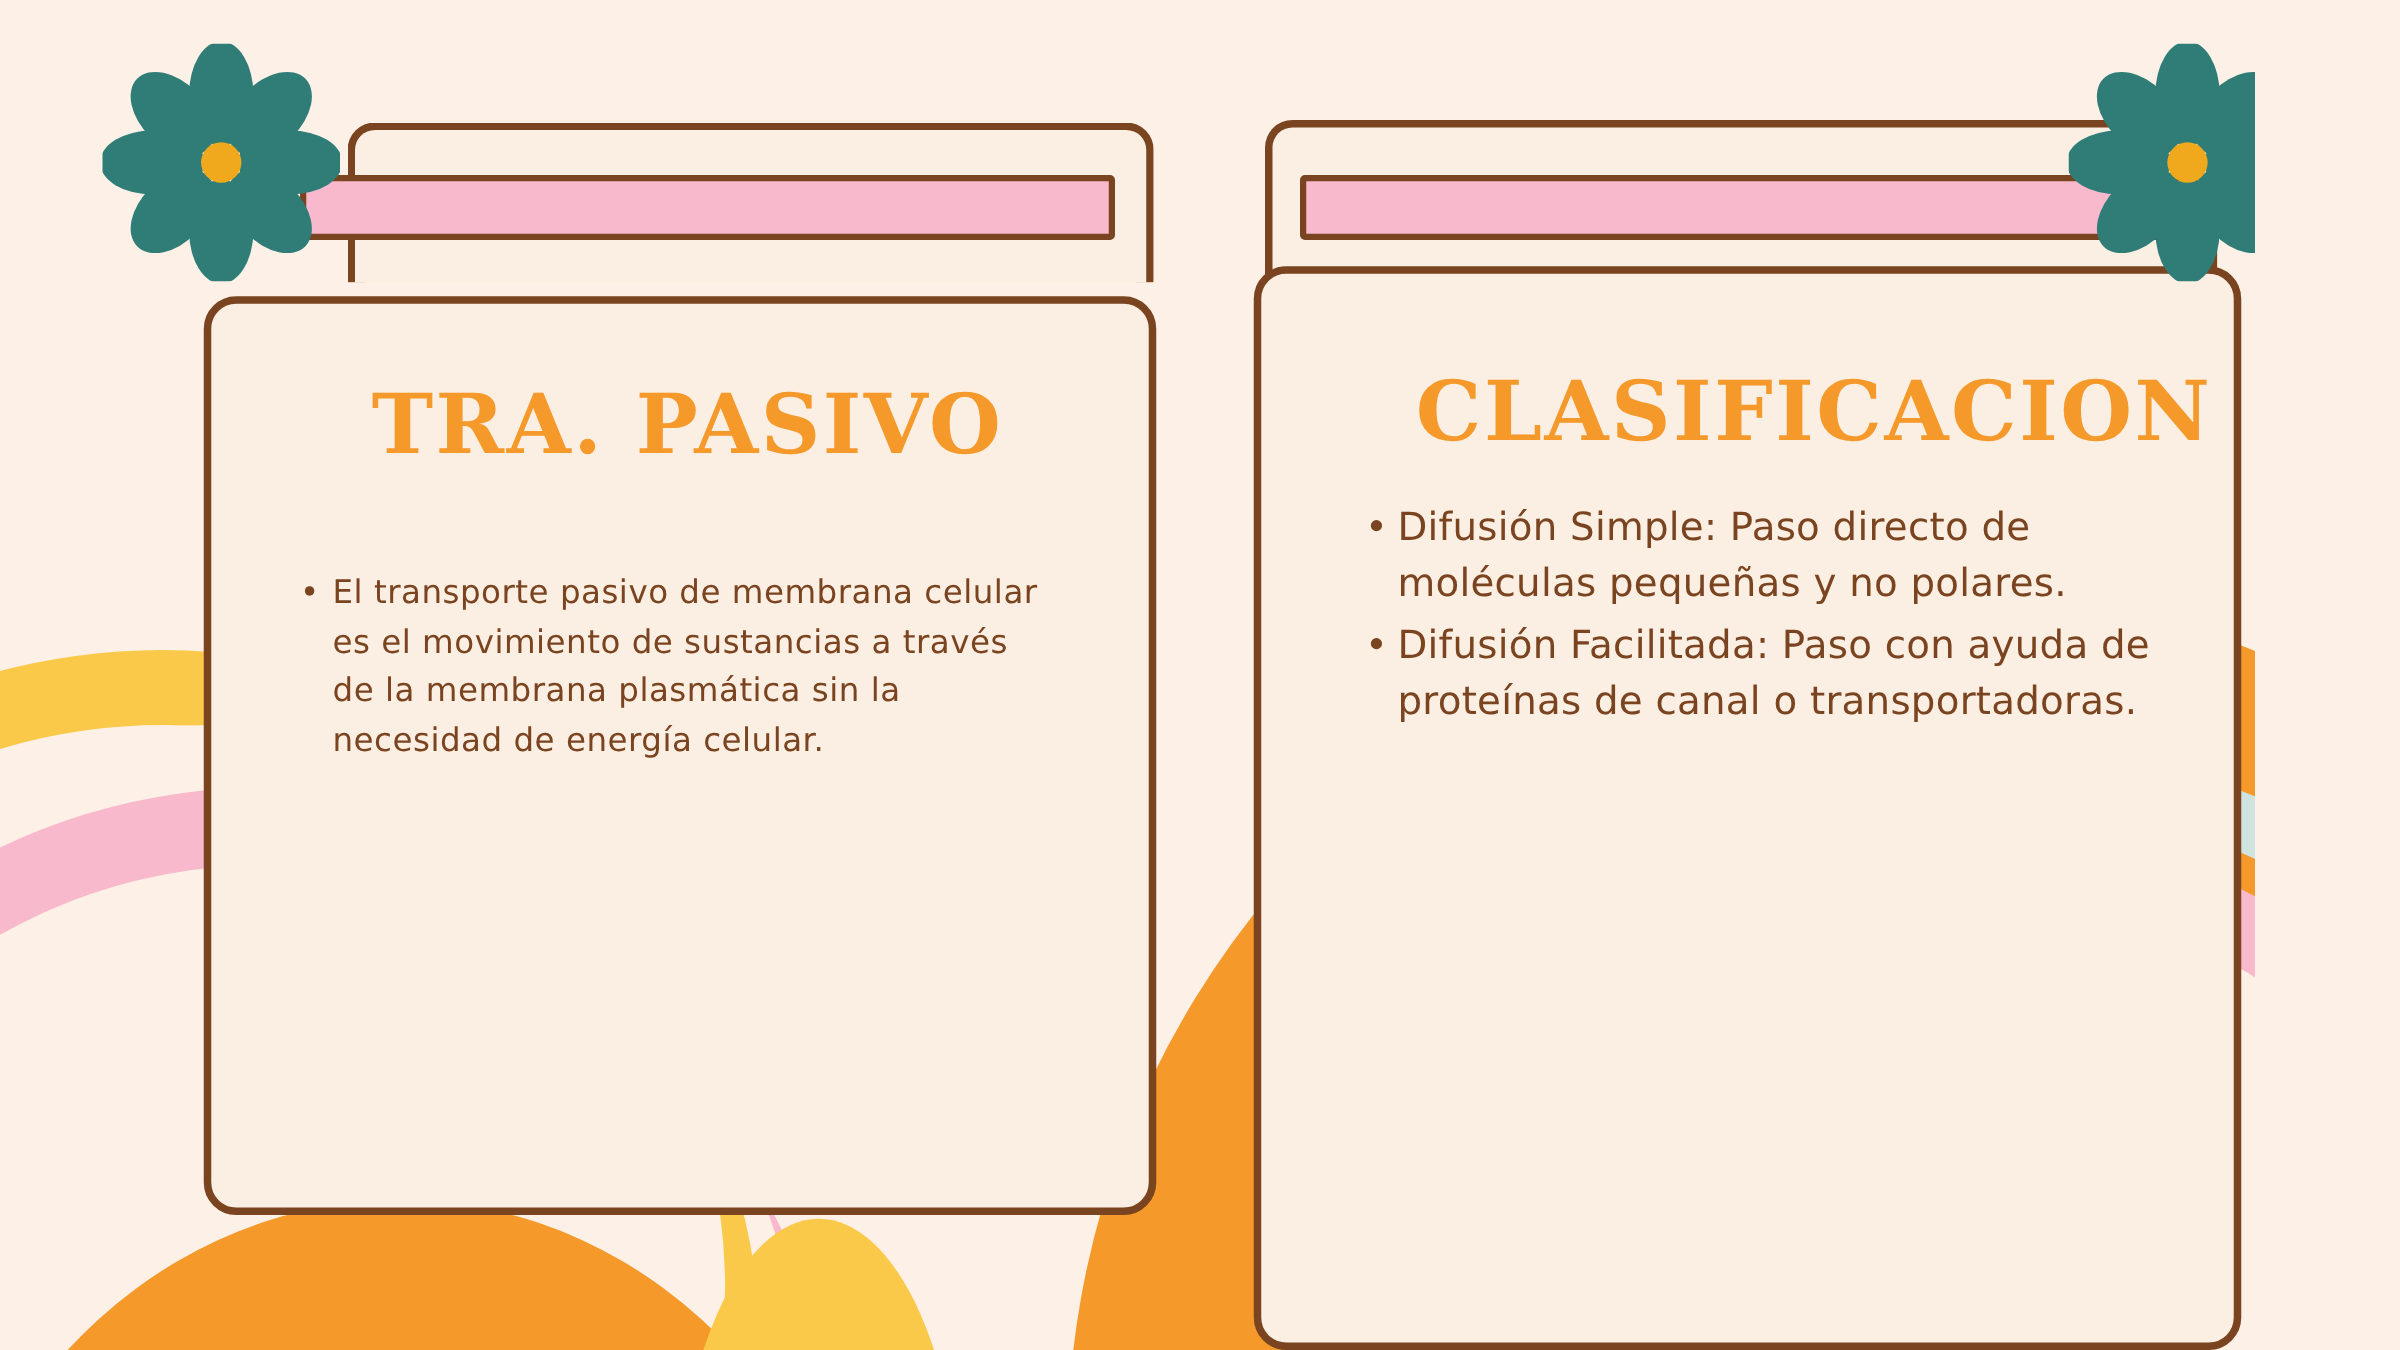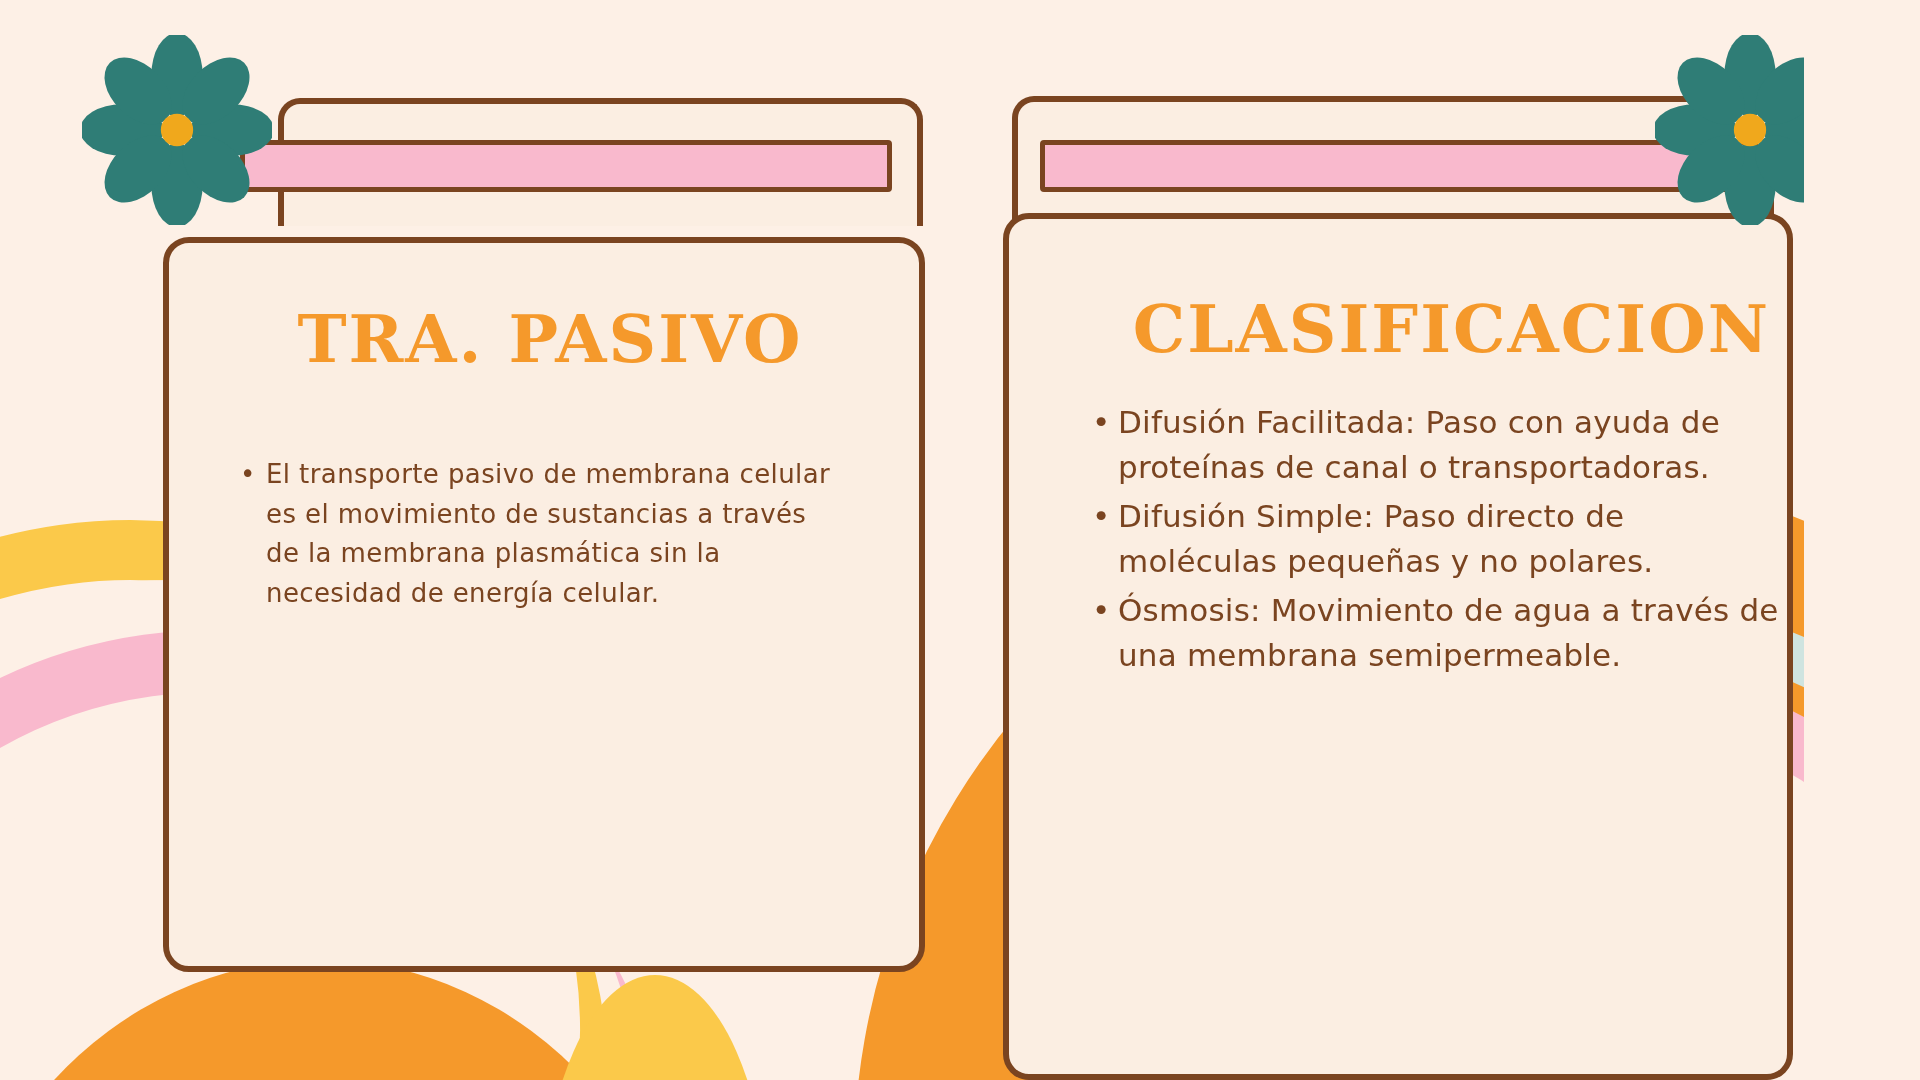--- a/index.html
+++ b/index.html
@@ -288,23 +288,22 @@
 
   <div class="card-inner card-title title-left">TRA. PASIVO</div>
 
   <ul class="card-inner bullets body-left">
     <li>El transporte pasivo de membrana celular es el movimiento de sustancias a través de la membrana plasmática sin la necesidad de energía celular.</li>
   </ul>
 
   <div class="card-inner card-title title-right">CLASIFICACION</div>
 
   <ul class="card-inner bullets body-right">
+    <li>Difusión Simple: Paso directo de moléculas pequeñas y no polares.</li>
     <li>Difusión Facilitada: Paso con ayuda de proteínas de canal o transportadoras.</li>
-    <li>Difusión Simple: Paso directo de moléculas pequeñas y no polares.</li>
-    <li>Ósmosis: Movimiento de agua a través de una membrana semipermeable.</li>
   </ul>
 
   <div class="flower flower-left">
     <svg viewBox="0 0 200 200" width="190" height="190" aria-hidden="true">
       <g fill="#2f7d76">
         <ellipse cx="100" cy="42" rx="27" ry="44"></ellipse>
         <ellipse cx="100" cy="158" rx="27" ry="44"></ellipse>
         <ellipse cx="42" cy="100" rx="44" ry="27"></ellipse>
         <ellipse cx="158" cy="100" rx="44" ry="27"></ellipse>
         <ellipse cx="59" cy="59" rx="27" ry="42" transform="rotate(-45 59 59)"></ellipse>

